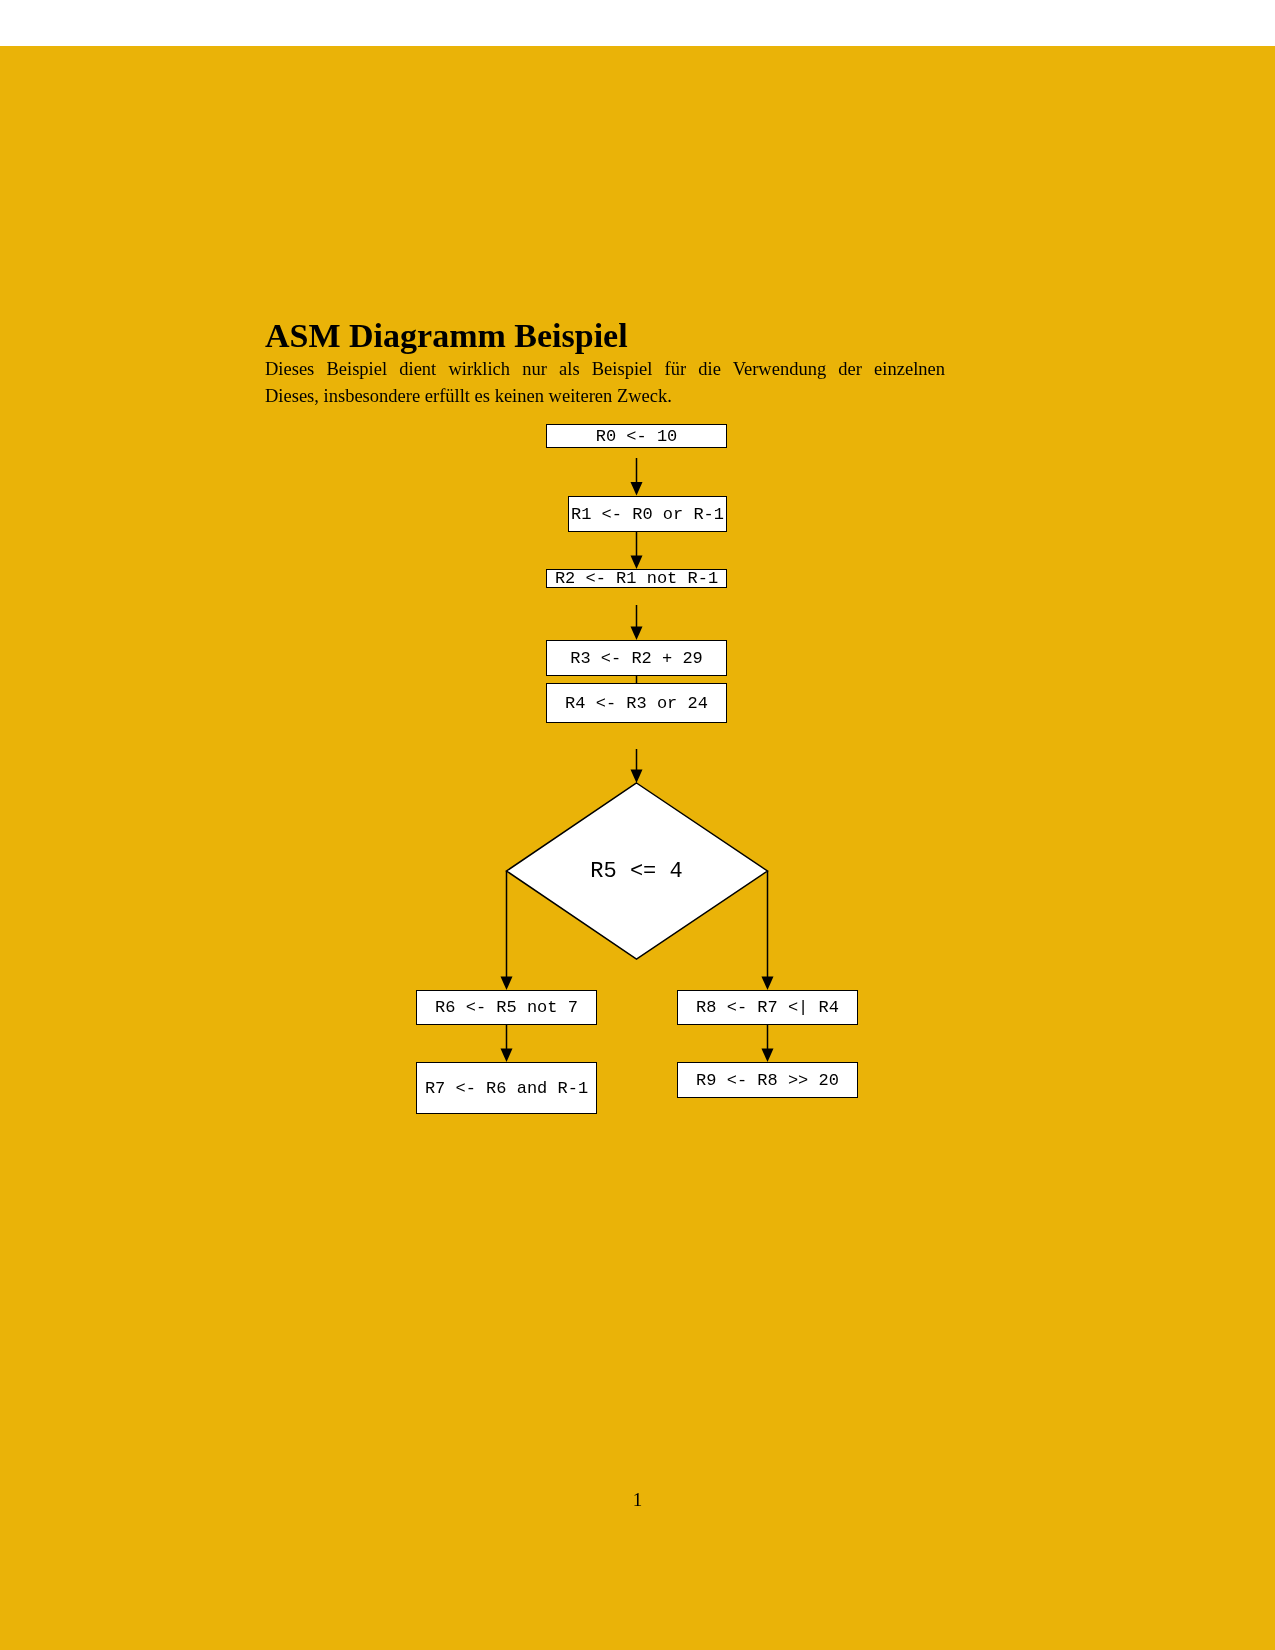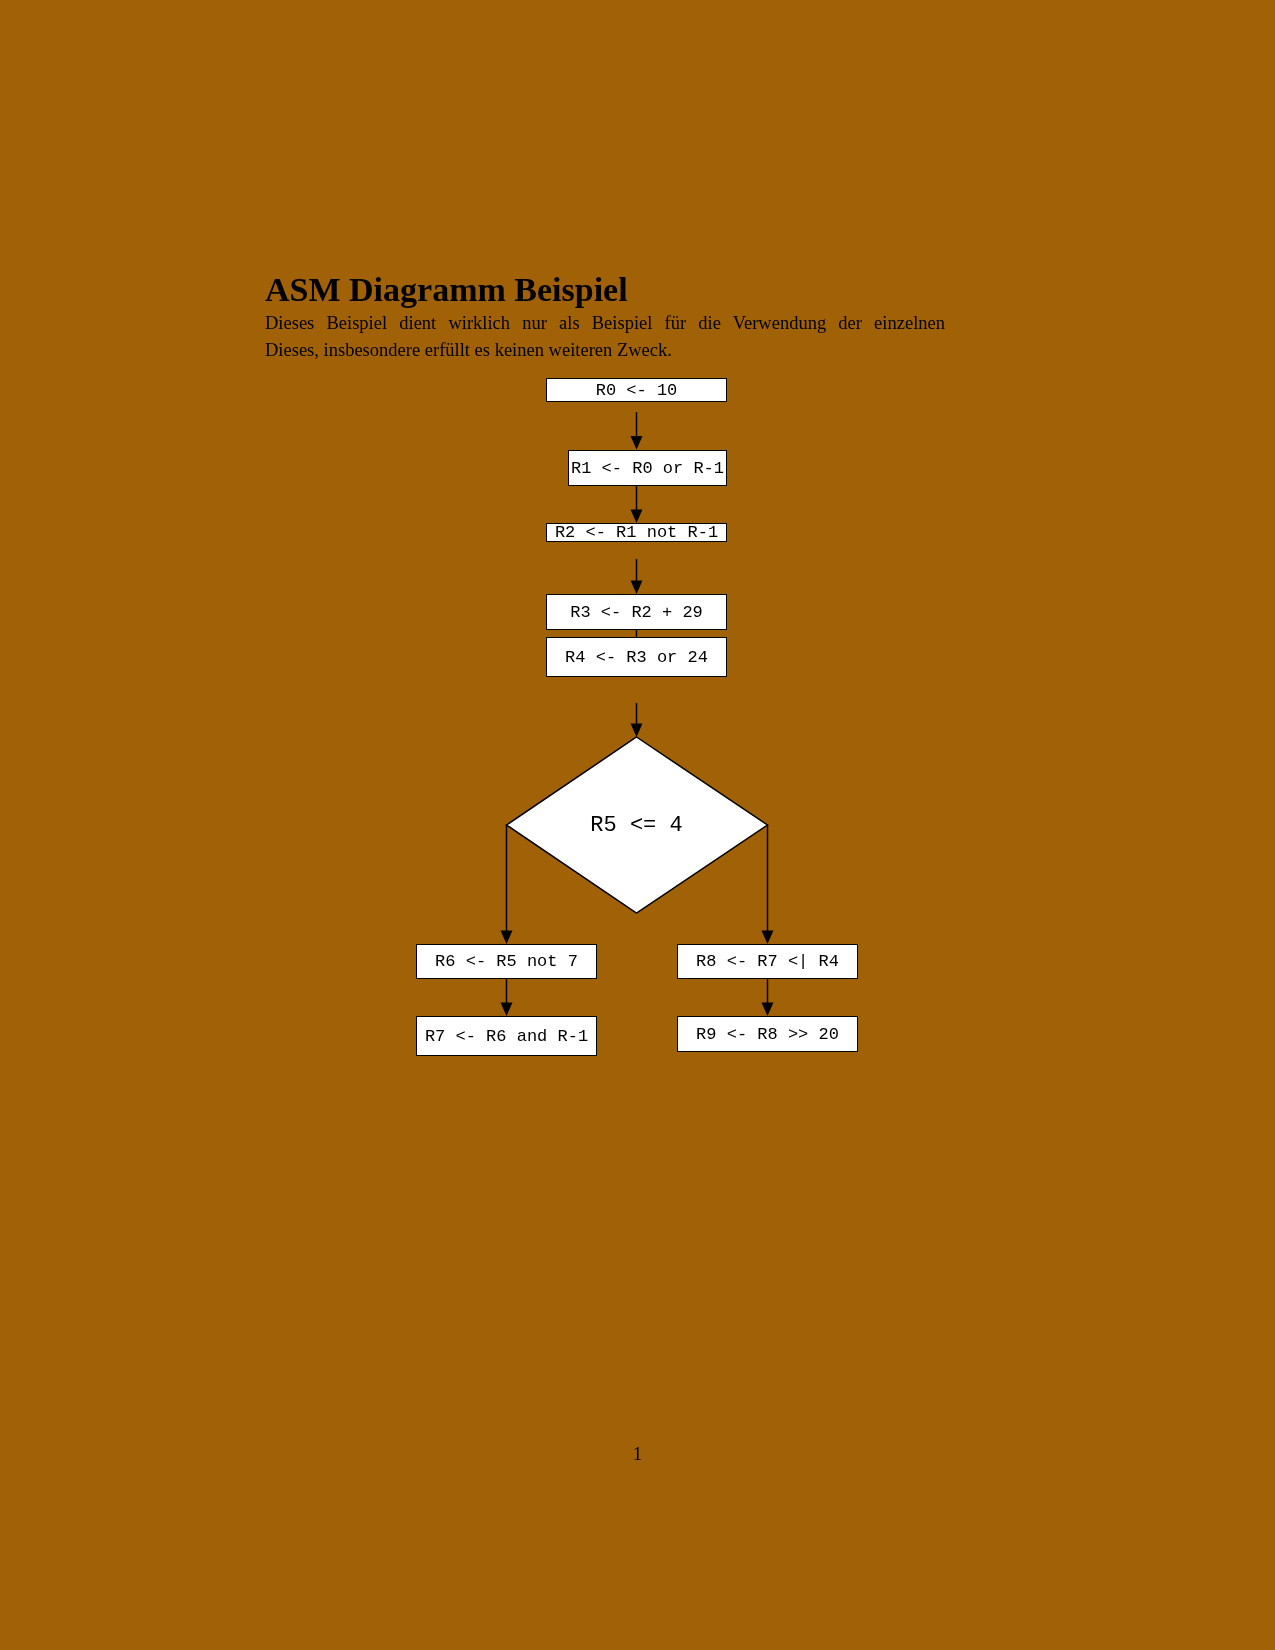--- a/index.html
+++ b/index.html
@@ -2,21 +2,21 @@
 <html><head>
 <meta charset="utf-8">
 <style>
   html, body { margin: 0; padding: 0; }
   body {
     width: 1275px; height: 1650px;
     background: #ffffff; color: #000000;
     font-family: "Liberation Serif", serif;
     position: relative; overflow: hidden;
   }
-  .page { position: absolute; inset: 0; background: #a16207; }
+  .page { position: absolute; inset: 0; background: #eab308; margin-top: 46px; }
 
   .doc-title {
     position: absolute; left: 265px; top: 248px;
     font-family: "Liberation Serif", serif;
     font-weight: bold; font-size: 34px; line-height: 38px;
     white-space: nowrap;
   }
   .intro {
     position: absolute; left: 265px; top: 310px; width: 680px;
     font-size: 18.5px; line-height: 27px;
@@ -33,21 +33,21 @@
     display: flex; align-items: center; justify-content: center;
     font-family: "Liberation Mono", monospace;
     font-size: 17px; white-space: pre;
   }
   .n0 { left: 546px; top: 378px; width: 181px; height: 24px; }
   .n1 { left: 568px; top: 450px; width: 159px; height: 36px; }
   .n2 { left: 546px; top: 523px; width: 181px; height: 19px; }
   .n3 { left: 546px; top: 594px; width: 181px; height: 36px; text-align: right; }
   .n4 { left: 546px; top: 637px; width: 181px; height: 40px; }
   .n6 { left: 416px; top: 944px; width: 181px; height: 35px; }
-  .n7 { left: 416px; top: 1016px; width: 181px; height: 40px; }
+  .n7 { left: 416px; top: 1016px; width: 181px; height: 52px; }
   .n8 { left: 677px; top: 944px; width: 181px; height: 35px; }
   .n9 { left: 677px; top: 1016px; width: 181px; height: 36px; }
 
   .diamond-label {
     position: absolute; left: 546px; top: 813px; width: 181px;
     text-align: center;
     font-family: "Liberation Mono", monospace;
     font-size: 22px; white-space: pre;
   }
 

